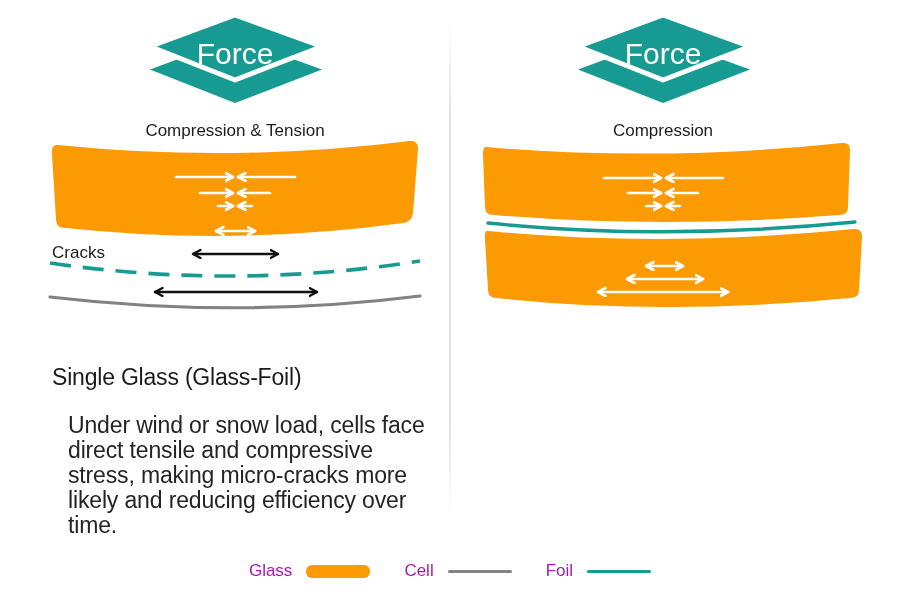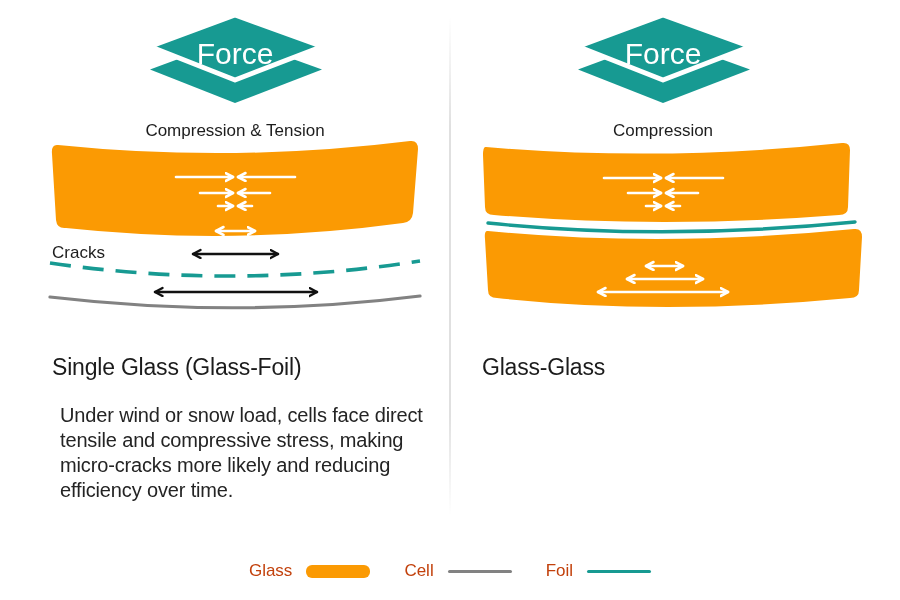--- a/index.html
+++ b/index.html
@@ -10,41 +10,41 @@
   }
   html,body{margin:0;padding:0;background:#fff;}
   body{
     width:900px;height:600px;position:relative;overflow:hidden;
     font-family:"Liberation Sans",sans-serif;color:var(--ink);
   }
   .diagram-svg{position:absolute;top:0;}
   #left-svg{left:0;}
   #right-svg{left:450px;}
   .svg-label{font-family:"Liberation Sans",sans-serif;}
-  .text-block{position:absolute;top:354px;width:398px;}
+  .text-block{position:absolute;top:364px;width:398px;}
   #left-text{left:52px;}
   #right-text{left:482px;}
   .panel-title{
     font-size:23px;font-weight:500;letter-spacing:-0.2px;
     margin:0 0 22px 0;color:#1b1b1b;
   }
   .panel-desc{
-    font-size:20px;line-height:25px;letter-spacing:-0.15px;
-    margin:8px;color:#242424;
+    font-size:23px;line-height:25px;letter-spacing:-0.15px;
+    margin:16px;color:#242424;
   }
   .column-divider{
     position:absolute;left:449px;top:16px;width:2px;height:500px;
     background:linear-gradient(to bottom,rgba(0,0,0,0) 0%,rgba(0,0,0,0.12) 22%,rgba(0,0,0,0.12) 80%,rgba(0,0,0,0) 100%);
   }
   .legend{
     position:absolute;top:561px;left:0;width:900px;
     display:flex;justify-content:center;align-items:center;gap:34px;
   }
   .legend-item{display:flex;align-items:center;gap:14px;}
-  .legend-label{font-size:17px;color:#c2410c;}
+  .legend-label{font-size:17px;color:#a21caf;}
   .swatch-glass{width:64px;height:13px;border-radius:6px;background:var(--orange);}
   .swatch-foil{width:64px;height:3px;border-radius:2px;background:var(--foil);}
   .swatch-cell{width:64px;height:3px;border-radius:2px;background:var(--teal);}
 </style>
 </head>
 <body>
 
 <svg id="left-svg" class="diagram-svg" width="450" height="330" viewBox="0 0 450 330">
   <defs>
     <marker id="aw" markerUnits="userSpaceOnUse" markerWidth="14" markerHeight="14" refX="8.5" refY="5" orient="auto-start-reverse">
@@ -124,21 +124,20 @@
 </svg>
 
 <div class="column-divider"></div>
 
 <div id="left-text" class="text-block">
   <h2 class="panel-title">Single Glass (Glass-Foil)</h2>
   <p class="panel-desc">Under wind or snow load, cells face direct tensile and compressive stress, making micro-cracks more likely and reducing efficiency over time.</p>
 </div>
 
 <div id="right-text" class="text-block">
-  <h2 class="panel-title">Glass-Glass</h2>
 </div>
 
 <div class="legend">
   <div class="legend-item">
     <span class="legend-label">Glass</span>
     <span class="swatch-glass"></span>
   </div>
   <div class="legend-item">
     <span class="legend-label">Cell</span>
     <span class="swatch-foil"></span>

